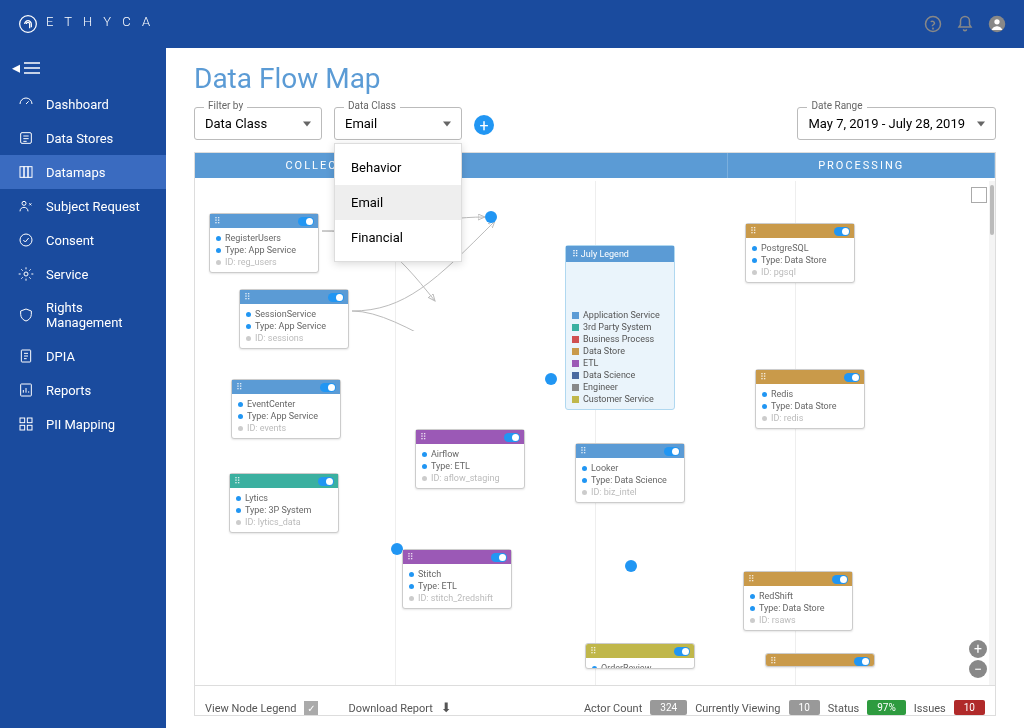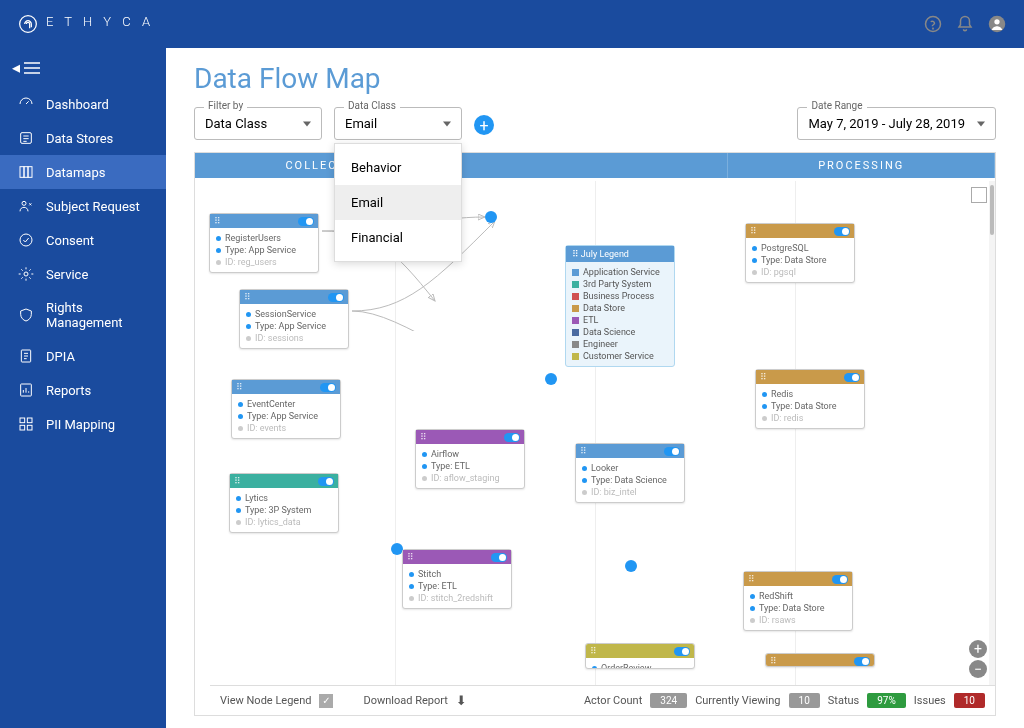--- a/index.html
+++ b/index.html
@@ -42,29 +42,29 @@
 .toggle::after { content: ""; position: absolute; width: 7px; height: 7px; border-radius: 50%; background: #fff; top: 1px; left: 1px; }
 .toggle.on::after { left: 8px; }
 .node-body { padding: 4px 6px; }
 .node-row { display: flex; align-items: center; gap: 4px; padding: 1px 0; color: #666; }
 .dot { width: 5px; height: 5px; border-radius: 50%; background: #2196f3; flex-shrink: 0; }
 .node-row.muted { color: #bbb; }
 .node-row.muted .dot { background: #ccc; }
 .blue-dot { position: absolute; width: 12px; height: 12px; border-radius: 50%; background: #2196f3; }
 .legend { position: absolute; background: #eaf4fb; border: 1px solid #b0d8f0; border-radius: 3px; font-size: 9px; width: 110px; }
 .legend-header { background: #5b9bd5; color: #fff; padding: 3px 6px; display: flex; align-items: center; }
-.legend-body { padding: 4px 6px; }
+.legend-body { padding: 4px 6px; margin-top: 43px; }
 .legend-row { display: flex; align-items: center; gap: 4px; padding: 1px 0; color: #555; }
 .legend-sq { width: 7px; height: 7px; flex-shrink: 0; }
 .svg-links { position: absolute; top: 28px; left: 0; right: 0; bottom: 0; pointer-events: none; }
 .svg-links path { fill: none; stroke: #bbb; stroke-width: 1; }
 .arrow { fill: #bbb; }
 .zoom { position: absolute; right: 8px; bottom: 36px; display: flex; flex-direction: column; }
 .zoom div { width: 18px; height: 18px; border-radius: 50%; background: #888; color: #fff; display: flex; align-items: center; justify-content: center; font-size: 14px; margin: 1px 0; cursor: pointer; }
-.statusbar { position: absolute; left: 15px; right: 0; bottom: 0; height: 30px; border-top: 1px solid #ddd; background: #fff; display: flex; align-items: center; padding: 0 10px; font-size: 11px; color: #555; gap: 8px; }
+.statusbar { position: absolute; left: 0; right: 0; bottom: 0; height: 30px; border-top: 1px solid #ddd; background: #fff; display: flex; align-items: flex-end; padding: 0 10px; font-size: 11px; color: #555; gap: 8px; }
 .check { width: 14px; height: 14px; background: #aaa; display: inline-flex; align-items: center; justify-content: center; color: #fff; font-size: 10px; }
 .dl-icon { font-size: 13px; }
 .sb-spacer { margin-left: auto; }
 .pill { padding: 2px 10px; border-radius: 2px; color: #fff; font-size: 10px; }
 .pill.gray { background: #999; }
 .pill.green { background: #2e9b3f; }
 .pill.red { background: #b02a2a; }
 .scrollbar-v { position: absolute; right: 0; top: 28px; bottom: 30px; width: 6px; background: #f4f4f4; }
 .scrollbar-v::after { content: ""; position: absolute; top: 4px; left: 1px; width: 4px; height: 50px; background: #bbb; border-radius: 2px; }
 </style>

